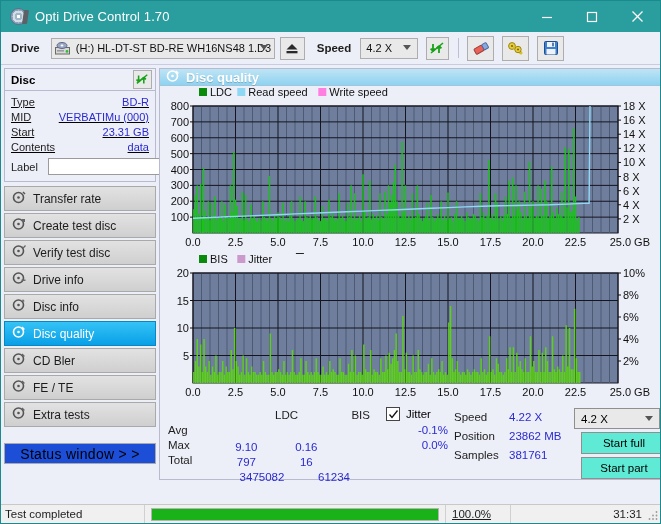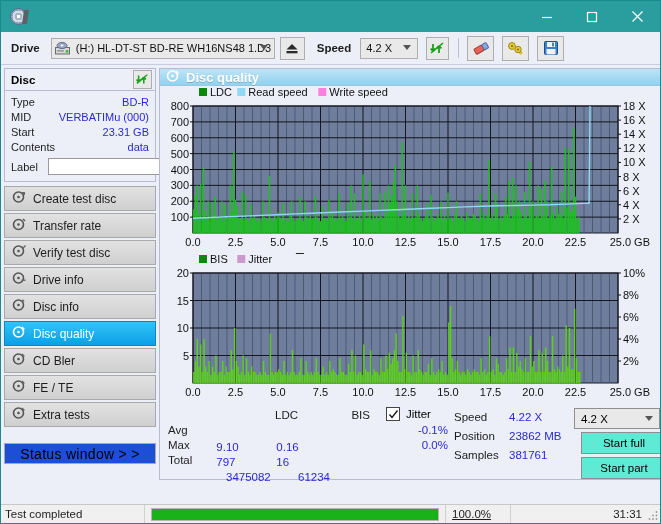--- a/index.html
+++ b/index.html
@@ -94,21 +94,21 @@
   }
   .disc-head {
     height:22px; display:flex; align-items:center; justify-content:space-between;
     border-bottom:1px solid #b8bad0; padding:0 3px 0 6px;
     background:#eceef8;
   }
   .disc-head b { font-size:11.5px; }
   .refresh-sm { width:19px; height:19px; background:#e9e9e9; border:1px solid #adadad;
     display:flex;align-items:center;justify-content:center;}
   .disc-rows { padding:3px 6px 5px 6px; }
-  .drow { display:flex; justify-content:space-between; align-items:center; height:15px; }
+  .drow { display:flex; justify-content:space-between; align-items:center; height:15px;text-decoration:underline; }
   .dk { font-size:11px; color:#1d1d1d; }
   .dv { font-size:11px; color:#2a2ad0; }
   .label-row { display:flex; align-items:center; gap:10px; margin-top:3px; }
   .label-row .dk { width:36px; }
   .label-input {
     flex:1; height:17px; background:#ffffff; border:1px solid #9b9b9b;
   }
   .disc-btn { width:19px;height:19px;background:#e9e9e9;border:1px solid #adadad;
     display:flex;align-items:center;justify-content:center;}
   .navlist { display:flex; flex-direction:column; gap:2px; }
@@ -137,21 +137,21 @@
     display:flex; align-items:center; gap:6px; padding-left:6px;
     border-bottom:1px solid #9fc6db;
   }
   .main-head b { color:#ffffff; font-size:13px; text-shadow:0 1px 0 rgba(0,0,0,.18); }
   .chart-wrap { position:relative; }
   
   .stats { display:flex; padding:4px 0 0 0; }
   .stats-left { width:288px; position:relative; padding-left:8px; }
   .srow { display:flex; height:15px; align-items:center; font-size:11.5px; }
   .scell-k { width:58px; color:#1d1d1d; }
-  .scell-n { width:72px; text-align:left; color:#2a2ad0;margin-top:34px; }
+  .scell-n { width:72px; text-align:center; color:#2a2ad0;margin-top:34px; }
   .scell-h { width:72px; text-align:right; color:#1d1d1d; }
   .jit-box { position:absolute; left:226px; top:0; display:flex; align-items:center; gap:6px; }
   .chk {
     width:14px;height:14px;background:#fff;border:1px solid #444;
     display:flex;align-items:center;justify-content:center;
   }
   .jit-val { position:absolute; left:225px; text-align:right; width:84px; color:#2a2ad0; font-size:11.5px; }
   .stats-right { flex:1; display:flex; padding-left:6px; }
   .sr-left { width:120px; }
   .sr-row { display:flex; height:19px; align-items:center; font-size:11.5px; }
@@ -183,20 +183,21 @@
   .grip { position:absolute; right:3px; bottom:2px; width:12px; height:12px; }
   text { font-family:"Liberation Sans", sans-serif; }
 </style>
 </head>
 <body>
 
 <div class="window">
 
   <div class="titlebar">
     <div class="title-icon"></div>
+    <div class="title-text">Opti Drive Control 1.70</div>
     <div class="win-btns">
       <div class="win-btn">
         <svg width="12" height="12" viewBox="0 0 12 12">
             <line x1="1" y1="6.5" x2="11" y2="6.5" stroke="#fff" stroke-width="1.2"></line>
           </svg>
       </div>
       <div class="win-btn">
         <svg width="12" height="12" viewBox="0 0 12 12">
             <rect x="1.5" y="1.5" width="9" height="9" fill="none" stroke="#fff" stroke-width="1.2"></rect>
           </svg>
@@ -322,36 +323,36 @@
               </svg>
             </div>
           </div>
         </div>
       </div>
 
       <div class="navlist">
         <div class="nav-item">
           <span>
             <svg width="14" height="14" viewBox="0 0 14 14">
+                <circle cx="6.5" cy="7.5" r="5" fill="none" stroke="#555" stroke-width="1.6"></circle>
+                <circle cx="6.5" cy="7.5" r="1.3" fill="#555"></circle>
+                <path d="M11 2 l2 2" stroke="#555" stroke-width="1.4"></path>
+              </svg>
+          </span>
+          <span>Transfer rate</span>
+        </div>
+        <div class="nav-item">
+          <span>
+            <svg width="14" height="14" viewBox="0 0 14 14">
                 <circle cx="6.5" cy="7" r="5" fill="none" stroke="#555" stroke-width="1.6"></circle>
                 <circle cx="6.5" cy="7" r="1.3" fill="#555"></circle>
                 <rect x="10" y="2" width="3" height="3" fill="#666"></rect>
               </svg>
           </span>
           <span>Create test disc</span>
-        </div>
-        <div class="nav-item">
-          <span>
-            <svg width="14" height="14" viewBox="0 0 14 14">
-                <circle cx="6.5" cy="7.5" r="5" fill="none" stroke="#555" stroke-width="1.6"></circle>
-                <circle cx="6.5" cy="7.5" r="1.3" fill="#555"></circle>
-                <path d="M11 2 l2 2" stroke="#555" stroke-width="1.4"></path>
-              </svg>
-          </span>
-          <span>Transfer rate</span>
         </div>
         <div class="nav-item">
           <span>
             <svg width="14" height="14" viewBox="0 0 14 14">
                 <circle cx="6.5" cy="7" r="5" fill="none" stroke="#555" stroke-width="1.6"></circle>
                 <circle cx="6.5" cy="7" r="1.3" fill="#555"></circle>
                 <path d="M9.5 2.5 l1.6 1.6 l2.4 -2.6" stroke="#666" stroke-width="1.3" fill="none"></path>
               </svg>
           </span>
           <span>Verify test disc</span>

